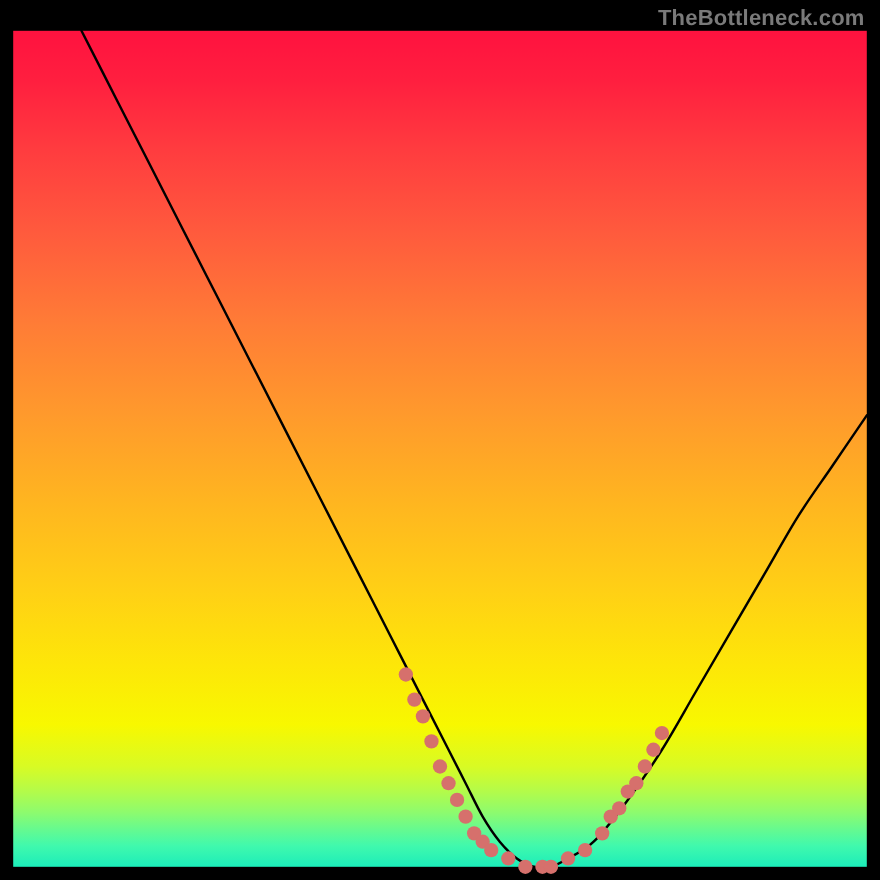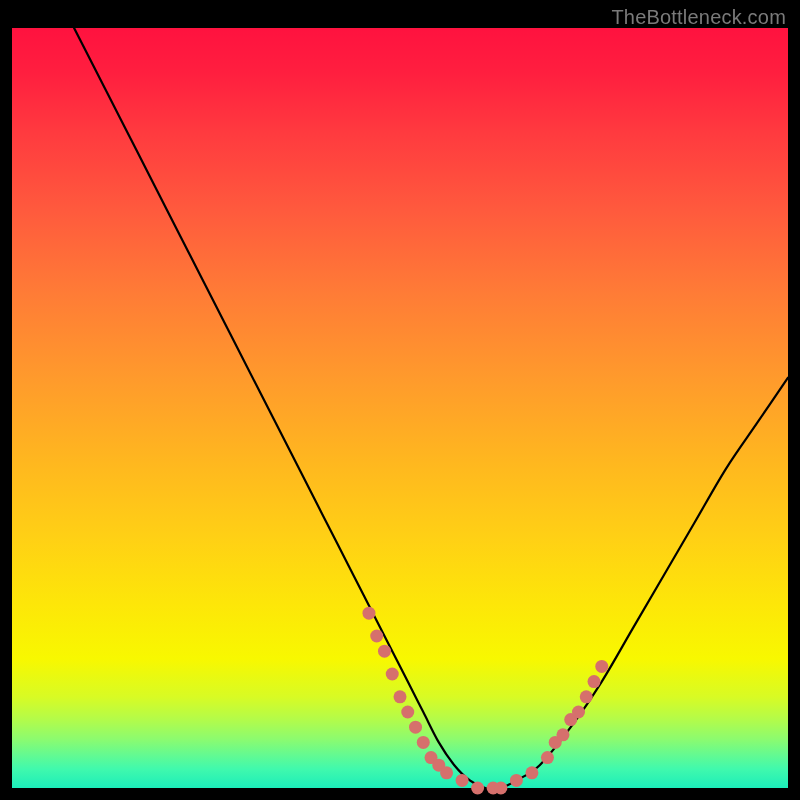--- a/index.html
+++ b/index.html
@@ -43,21 +43,21 @@
       #40f9ad 97.5%,
       #1cedba 100%
     );
   }
   .watermark {
     position: absolute;
     top: 6px;
     right: 14px;
     color: #7a7a7a;
     font-size: 20px;
-    font-weight: 400;
+    font-weight: 700;
     letter-spacing: 0.2px;
     user-select: none;
   }
   svg.curve {
     position: absolute;
     top: 0; left: 0;
     width: 776px;
     height: 760px;
     overflow: visible;
   }

